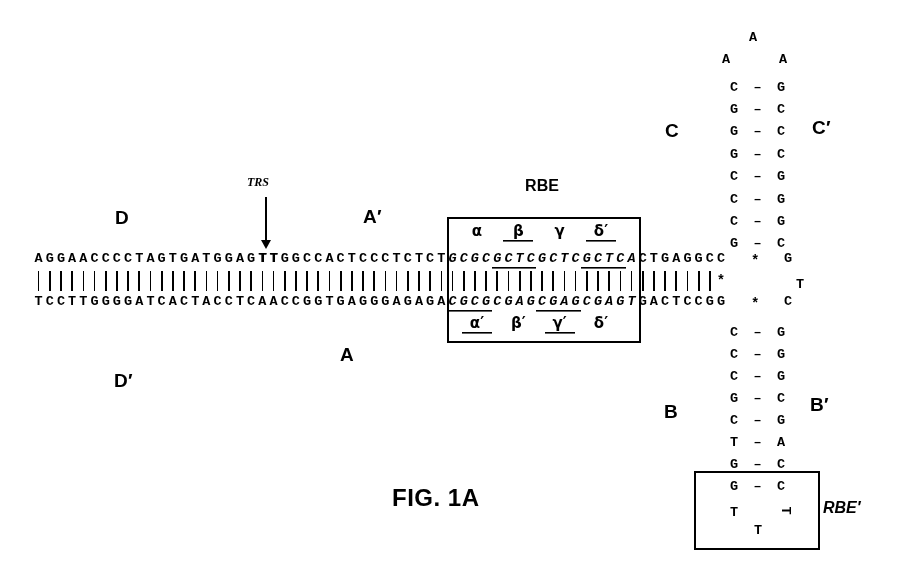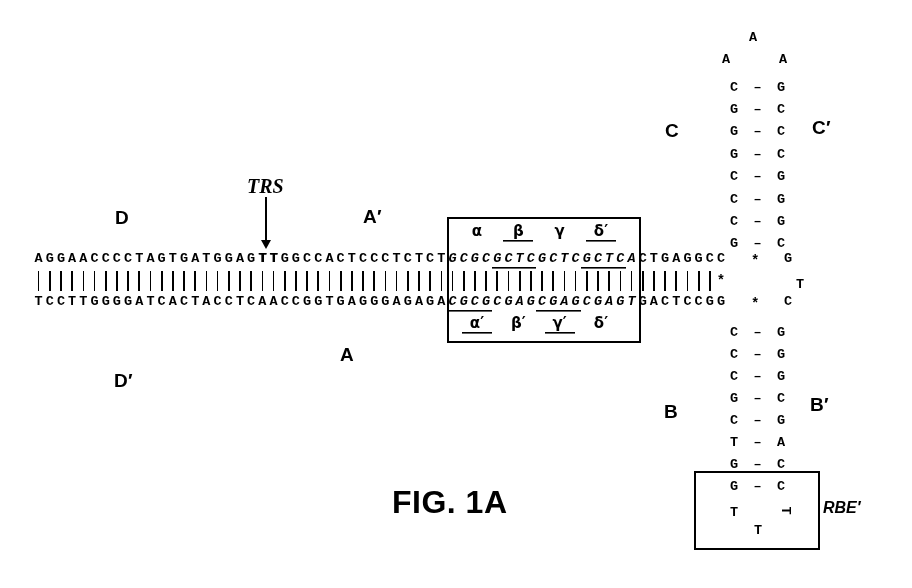--- a/index.html
+++ b/index.html
@@ -23,22 +23,22 @@
         font-family:"Liberation Mono","DejaVu Sans Mono",monospace;font-size:13.5px;font-weight:600;}
   .stem span{display:flex;align-items:center;justify-content:center;}
   #upper-stem{grid-auto-rows:22.4px;}
   #lower-stem{grid-auto-rows:21.9px;}
   .letter{font-family:"Liberation Mono","DejaVu Sans Mono",monospace;font-size:13.5px;font-weight:600;}
   .star{font-family:"Liberation Mono","DejaVu Sans Mono",monospace;font-size:14px;font-weight:700;}
   .rot90{display:inline-block;transform:rotate(90deg);}
   
   .label{font-size:19px;font-weight:600;letter-spacing:0.3px;}
   .label-sm{font-size:16px;font-weight:600;}
-  .trs{font-family:"Liberation Serif","DejaVu Serif",serif;font-style:italic;font-weight:700;font-size:20px;}
-  .caption{font-size:32px;font-weight:700;letter-spacing:0.5px;}
+  .trs{font-family:"Liberation Serif","DejaVu Serif",serif;font-style:italic;font-weight:700;font-size:12px;}
+  .caption{font-size:24px;font-weight:700;letter-spacing:0.5px;}
   
   .box{border:2px solid #000;background:transparent;}
   
   .greek-row{display:flex;justify-content:space-between;
              font-family:"DejaVu Sans",sans-serif;font-size:15px;font-weight:600;}
   .greek-row span{width:30px;text-align:center;line-height:18px;}
   .greek-row .u{box-shadow:0 1.6px 0 0 #000;}
   
   .arrow-line{width:2px;background:#000;}
   .arrow-head{width:0;height:0;border-left:5px solid transparent;border-right:5px solid transparent;
@@ -50,20 +50,21 @@
 <div id="fig">
 
   <span class="abs label" style="left:115px;top:207px;">D</span>
   <span class="abs trs" style="left:247px;top:175px;">TRS</span>
   <div class="abs arrow-line" style="left:265px;top:197px;height:44px;"></div>
   <div class="abs arrow-head" style="left:261px;top:240px;"></div>
   <span class="abs label" style="left:363px;top:206px;">A′</span>
   <span class="abs label" style="left:340px;top:344px;">A</span>
   <span class="abs label" style="left:114px;top:370px;">D′</span>
 
+  <span class="abs label-sm" style="left:447px;top:177px;width:190px;text-align:center;">RBE</span>
   <div class="abs box" style="left:447px;top:217px;width:190px;height:122px;"></div>
   <div class="abs greek-row" id="greek-top" style="left:462px;top:222px;width:154px;">
       <span>α</span>
       <span class="u">β</span>
       <span>γ</span>
       <span class="u">δ′</span>
     </div>
   <div class="abs greek-row" id="greek-bottom" style="left:462px;top:314px;width:154px;">
       <span class="u">α′</span>
       <span>β′</span>

